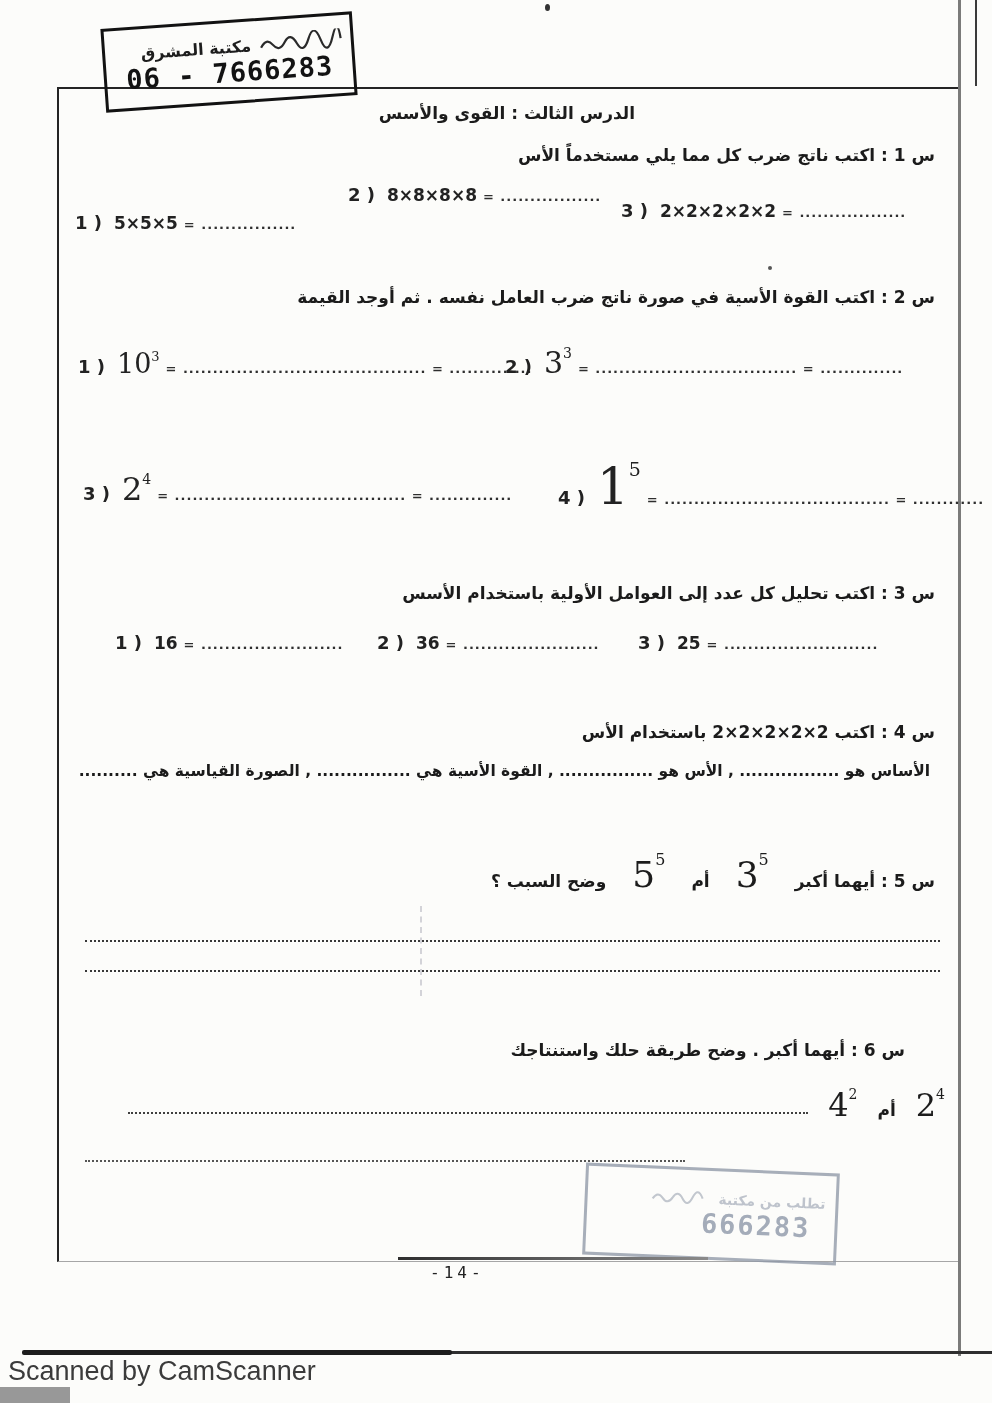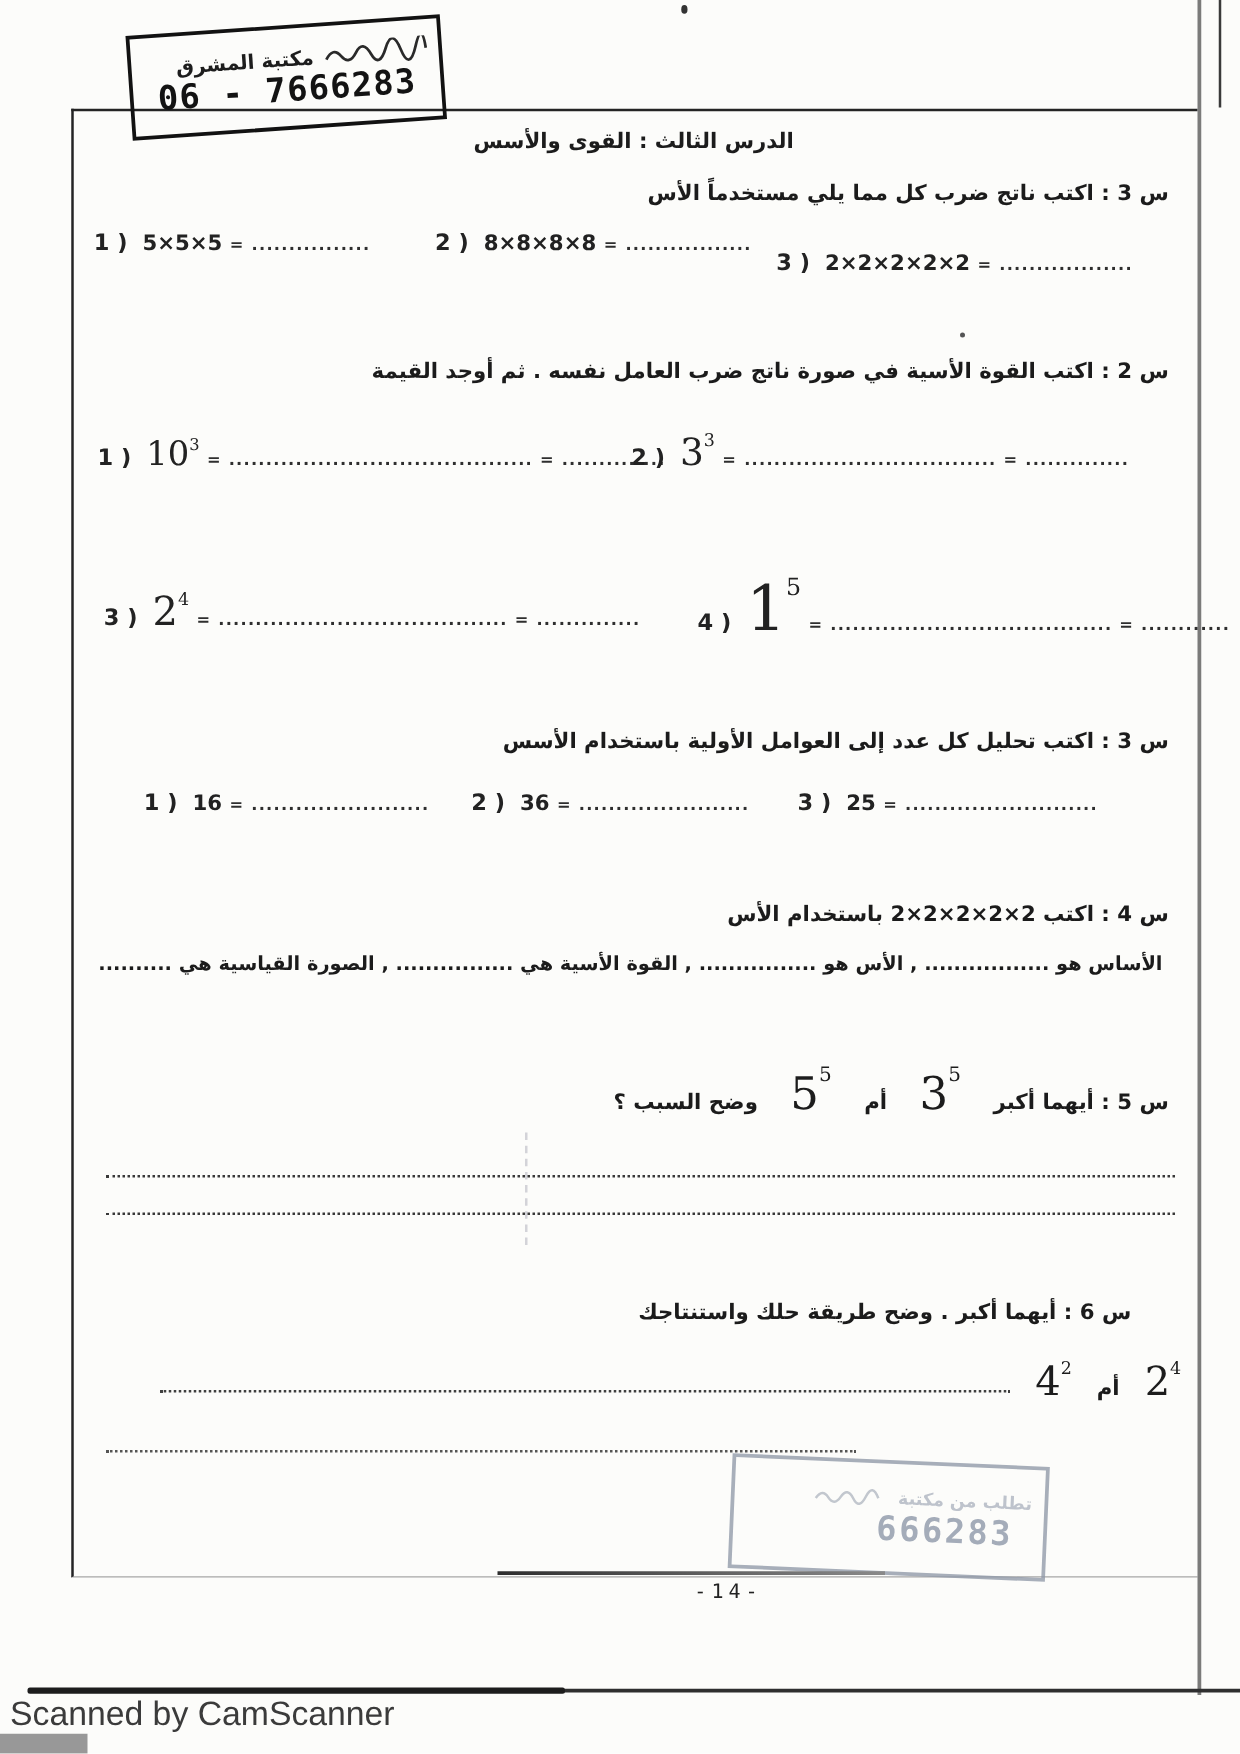--- a/index.html
+++ b/index.html
@@ -57,21 +57,21 @@
   
   .ansline{border-bottom:2.5px dotted #383838; height:12px;}
   .q5row{display:flex; gap:26px; align-items:baseline; direction:rtl;}
   .q6row{display:flex; gap:20px; align-items:baseline; direction:rtl;}
   .q6line{width:680px; border-bottom:2.5px dotted #3f3f3f; align-self:flex-end; margin-bottom:10px;}
   .crease{left:420px; top:906px; height:90px; width:0;
     border-left:2px dashed #c2c2ca; opacity:.7;}
   
   .frame-bottom-dark{left:398px; top:1257px; width:310px; height:3px;
     background:linear-gradient(to right,#2e2e2e,#8a8a8a);}
-  .pagenum{left:430px; top:1263px; width:180px; text-align:right;
+  .pagenum{left:430px; top:1263px; width:180px; text-align:left;
     font-family:"DejaVu Sans Mono", monospace; font-size:16px; letter-spacing:4px; color:#222;}
   .scanline{left:25px; top:1351px; width:967px; height:3px; background:#2f2f2f;}
   .scanline-dark{left:22px; top:1350px; width:430px; height:5px; background:#1d1d1d; border-radius:2px;}
   .camscanner{left:8px; top:1356px; font-family:"Liberation Sans", sans-serif;
     font-size:27px; color:#3b3b3b;}
   .corner-block{left:0; top:1387px; width:70px; height:16px; background:#989898;}
   .speck1{left:545px; top:4px; width:5px; height:7px; background:#333; border-radius:50%;}
   .speck2{left:768px; top:266px; width:4px; height:4px; background:#555; border-radius:50%;}
   .scribble{flex:0 0 auto;}
 </style>
@@ -91,23 +91,23 @@
     <div class="l1">
       <svg class="scribble" width="84" height="22" viewBox="0 0 84 22">
         <path d="M2,14 q6,-10 12,-2 t12,-2 t12,2 t12,-4 t12,2 t12,-2 t8,2" fill="none" stroke="#2a2a2a" stroke-width="2.2"></path>
       </svg>
       <span>مكتبة المشرق</span>
     </div>
     <div class="l2">06 - 7666283</div>
   </div>
 
   <div class="abs title" style="left:385px; top:103px; width:250px; text-align:left;">الدرس الثالث : القوى والأسس</div>
-  <div class="abs h" style="right:57px; top:145px;">س 3 : اكتب ناتج ضرب كل مما يلي مستخدماً الأس</div>
-
-  <div class="abs prob" style="left:75px; top:184px;text-align:right;">
+  <div class="abs h" style="right:57px; top:145px;">س 1 : اكتب ناتج ضرب كل مما يلي مستخدماً الأس</div>
+
+  <div class="abs prob" style="left:75px; top:212px;text-align:right;">
     <span class="lbl">1 )</span>
     <span>5×5×5</span>
     <span class="dots">= ................</span>
   </div>
   <div class="abs prob" style="left:348px; top:184px;text-align:center;">
     <span class="lbl">2 )</span>
     <span>8×8×8×8</span>
     <span class="dots">= .................</span>
   </div>
   <div class="abs prob" style="left:621px; top:200px;">

